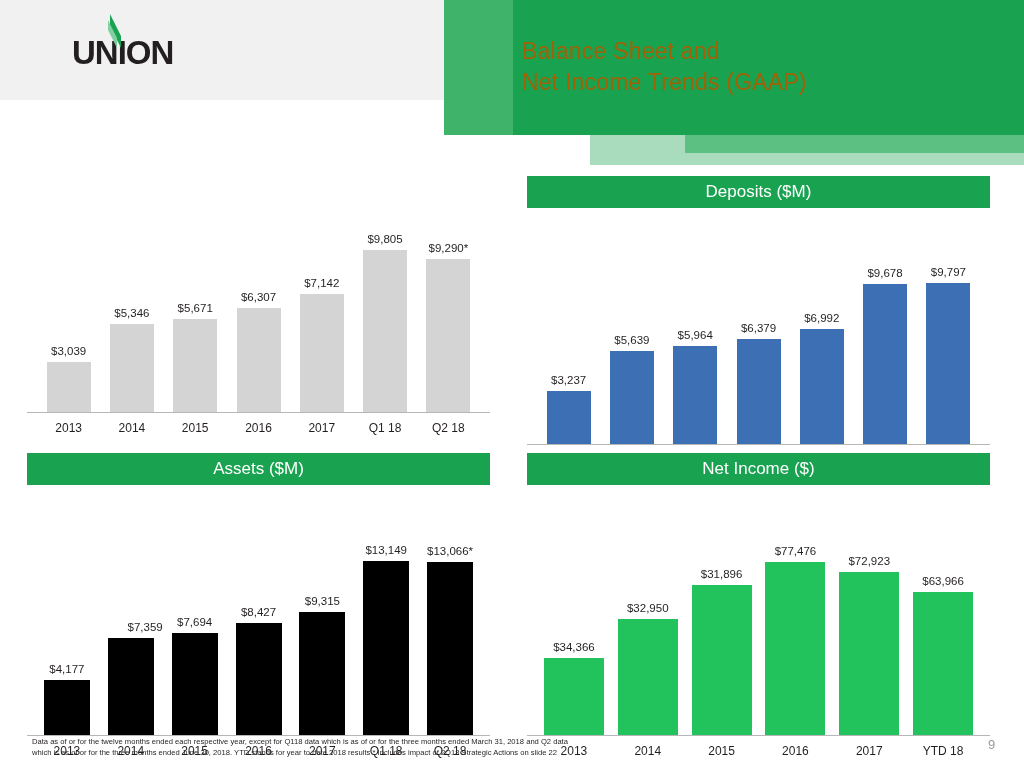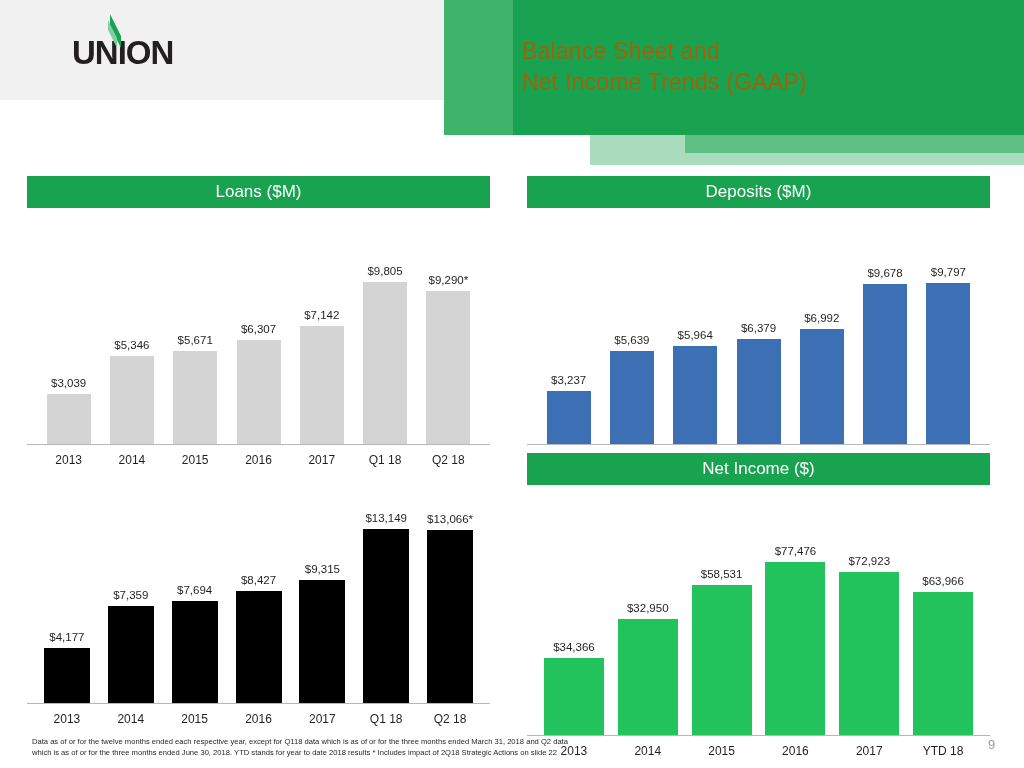--- a/index.html
+++ b/index.html
@@ -156,21 +156,20 @@
 
 <div class="logo">
   <span class="logo-word">UNION</span>
   <svg class="logo-mark" viewBox="0 0 26 34">
     <path d="M13 0 L24 22 L24 34 L13 12 Z" fill="#19a350"></path>
     <path d="M11 6 L20 24 L20 34 L11 16 Z" fill="#7fd0a1"></path>
   </svg>
 </div>
 
 <div class="panel" style="left:27px; top:176px; width:463px;">
-  <div class="panel-title">Loans ($M)</div>
   <div class="chart-area" id="chart-loans" style="height:245px;">
       <div class="axis-line" style="top: 236px; width: 463px;"></div>
       <div class="bar" style="left: 19.6429px; width: 44px; height: 50.0872px; top: 185.913px; background: rgb(212, 212, 212);"></div>
       <div class="bar-label" style="left: 10px; width: 63.2857px; top: 168.913px;">$3,039</div>
       <div class="cat-label" style="left: 10px; width: 63.2857px; top: 245px;">2013</div>
       <div class="bar" style="left: 82.9286px; width: 44px; height: 88.11px; top: 147.89px; background: rgb(212, 212, 212);"></div>
       <div class="bar-label" style="left: 73.2857px; width: 63.2857px; top: 130.89px;">$5,346</div>
       <div class="cat-label" style="left: 73.2857px; width: 63.2857px; top: 245px;">2014</div>
       <div class="bar" style="left: 146.214px; width: 44px; height: 93.4665px; top: 142.534px; background: rgb(212, 212, 212);"></div>
       <div class="bar-label" style="left: 136.571px; width: 63.2857px; top: 125.534px;">$5,671</div>
@@ -212,27 +211,28 @@
       <div class="bar" style="left: 336.071px; width: 44px; height: 159.508px; top: 76.4922px; background: rgb(61, 111, 180);"></div>
       <div class="bar-label" style="left: 326.429px; width: 63.2857px; top: 59.4922px;">$9,678</div>
       <div class="cat-label" style="left: 326.429px; width: 63.2857px; top: 245px;">Q1 18</div>
       <div class="bar" style="left: 399.357px; width: 44px; height: 161.469px; top: 74.5309px; background: rgb(61, 111, 180);"></div>
       <div class="bar-label" style="left: 389.714px; width: 63.2857px; top: 57.5309px;">$9,797</div>
       <div class="cat-label" style="left: 389.714px; width: 63.2857px; top: 245px;">Q2 18</div>
     </div>
 </div>
 
 <div class="panel" style="left:27px; top:453px; width:463px;">
+  <div class="panel-title">Assets ($M)</div>
   <div class="chart-area" id="chart-assets" style="height:270px;">
       <div class="axis-line" style="top: 250px; width: 463px;"></div>
       <div class="bar" style="left: 16.9286px; width: 46px; height: 55.3092px; top: 194.691px; background: rgb(0, 0, 0);"></div>
       <div class="bar-label" style="left: 8px; width: 63.8571px; top: 177.691px;">$4,177</div>
       <div class="cat-label" style="left: 8px; width: 63.8571px; top: 259px;">2013</div>
       <div class="bar" style="left: 80.7857px; width: 46px; height: 97.4433px; top: 152.557px; background: rgb(0, 0, 0);"></div>
-      <div class="bar-label" style="left: 71.8571px; width: 63.8571px; top: 135.557px;">$7,359</div>
+      <div class="bar-label" style="left: 71.8571px; width: 63.8571px; top: 135.557px; text-align: right;">$7,359</div>
       <div class="cat-label" style="left: 71.8571px; width: 63.8571px; top: 259px;">2014</div>
       <div class="bar" style="left: 144.643px; width: 46px; height: 101.879px; top: 148.121px; background: rgb(0, 0, 0);"></div>
       <div class="bar-label" style="left: 135.714px; width: 63.8571px; top: 131.121px;">$7,694</div>
       <div class="cat-label" style="left: 135.714px; width: 63.8571px; top: 259px;">2015</div>
       <div class="bar" style="left: 208.5px; width: 46px; height: 111.585px; top: 138.415px; background: rgb(0, 0, 0);"></div>
       <div class="bar-label" style="left: 199.571px; width: 63.8571px; top: 121.415px;">$8,427</div>
       <div class="cat-label" style="left: 199.571px; width: 63.8571px; top: 259px;">2016</div>
       <div class="bar" style="left: 272.357px; width: 46px; height: 123.343px; top: 126.657px; background: rgb(0, 0, 0);"></div>
       <div class="bar-label" style="left: 263.429px; width: 63.8571px; top: 109.657px;">$9,315</div>
       <div class="cat-label" style="left: 263.429px; width: 63.8571px; top: 259px;">2017</div>
@@ -249,21 +249,21 @@
   <div class="panel-title">Net Income ($)</div>
   <div class="chart-area" id="chart-net-income" style="height:270px;">
       <div class="axis-line" style="top: 250px; width: 463px;"></div>
       <div class="bar" style="left: 16.9167px; width: 60px; height: 76.7241px; top: 173.276px; background: rgb(34, 194, 92);"></div>
       <div class="bar-label" style="left: 10px; width: 73.8333px; top: 156.276px;">$34,366</div>
       <div class="cat-label" style="left: 10px; width: 73.8333px; top: 259px;">2013</div>
       <div class="bar" style="left: 90.75px; width: 60px; height: 116.459px; top: 133.541px; background: rgb(34, 194, 92);"></div>
       <div class="bar-label" style="left: 83.8333px; width: 73.8333px; top: 116.541px;">$32,950</div>
       <div class="cat-label" style="left: 83.8333px; width: 73.8333px; top: 259px;">2014</div>
       <div class="bar" style="left: 164.583px; width: 60px; height: 149.758px; top: 100.242px; background: rgb(34, 194, 92);"></div>
-      <div class="bar-label" style="left: 157.667px; width: 73.8333px; top: 83.2422px;">$58,531</div>
+      <div class="bar-label" style="left: 157.667px; width: 73.8333px; top: 83.2422px;">$31,896</div>
       <div class="cat-label" style="left: 157.667px; width: 73.8333px; top: 259px;">2015</div>
       <div class="bar" style="left: 238.417px; width: 60px; height: 172.97px; top: 77.0303px; background: rgb(34, 194, 92);"></div>
       <div class="bar-label" style="left: 231.5px; width: 73.8333px; top: 60.0303px;">$77,476</div>
       <div class="cat-label" style="left: 231.5px; width: 73.8333px; top: 259px;">2016</div>
       <div class="bar" style="left: 312.25px; width: 60px; height: 162.805px; top: 87.1952px; background: rgb(34, 194, 92);"></div>
       <div class="bar-label" style="left: 305.333px; width: 73.8333px; top: 70.1952px;">$72,923</div>
       <div class="cat-label" style="left: 305.333px; width: 73.8333px; top: 259px;">2017</div>
       <div class="bar" style="left: 386.083px; width: 60px; height: 142.808px; top: 107.192px; background: rgb(34, 194, 92);"></div>
       <div class="bar-label" style="left: 379.167px; width: 73.8333px; top: 90.1922px;">$63,966</div>
       <div class="cat-label" style="left: 379.167px; width: 73.8333px; top: 259px;">YTD 18</div>

